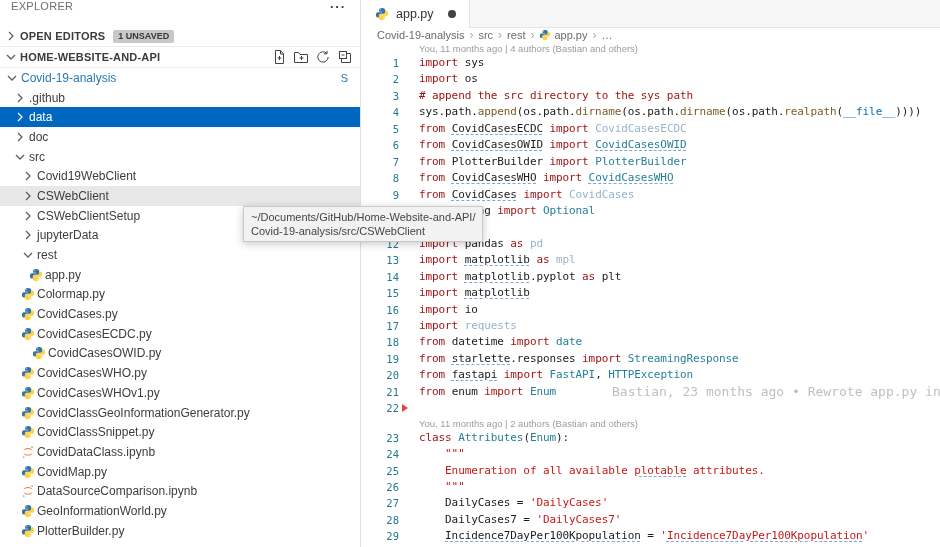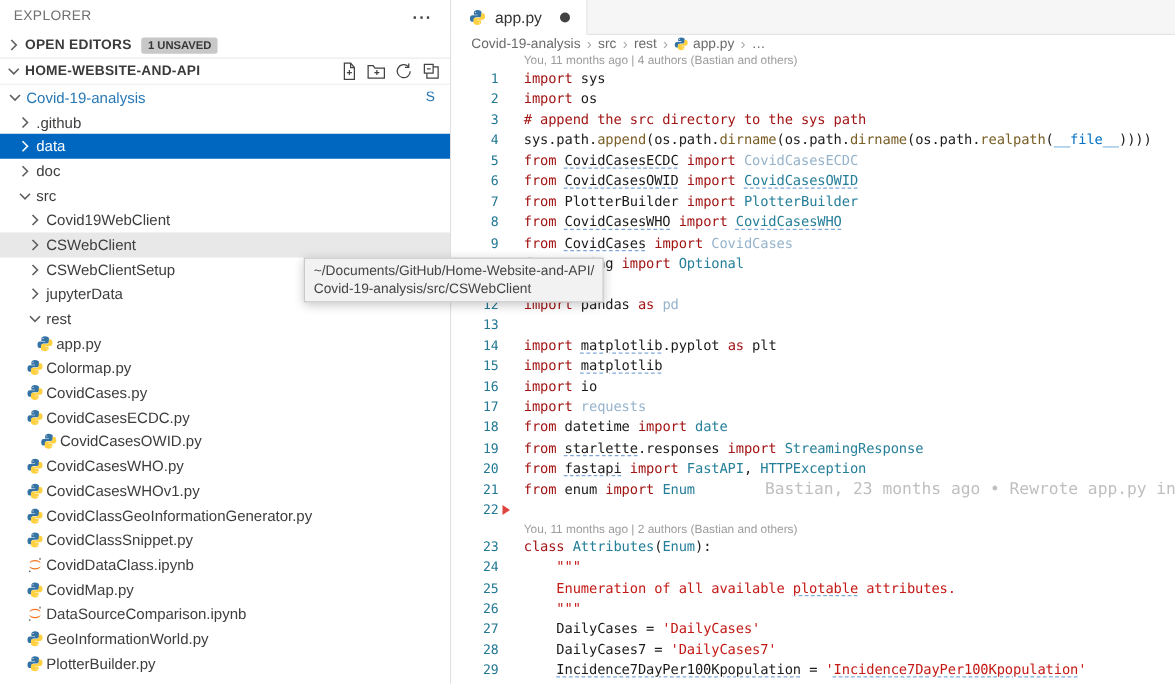--- a/index.html
+++ b/index.html
@@ -1,21 +1,21 @@
 <!DOCTYPE html>
 <html style="--selection: #0067C0; --accent: #2878B5; --keyword: #A31515; --comment: #A31515; --string: #C41A16; --type: #267F99; --builtin: #0070C1; --dim: #96B3CC; --func: #795E26; --marker: #E0443E; --lineNumber: #237893;"><head>
 <meta charset="utf-8">
 <style>
 *{margin:0;padding:0;box-sizing:border-box}
 html,body{width:940px;height:547px;overflow:hidden}
 body{font-family:"Liberation Sans",sans-serif;background:#fff;color:#333;position:relative}
 .app{display:flex;width:940px;height:547px}
 
 .sidebar{width:361px;min-width:361px;background:#fff;border-right:1px solid #E0E0E0;overflow:hidden}
-.sb-title{height:26px;display:flex;align-items:center;justify-content:space-between;padding:0 14px 0 11px}
+.sb-title{height:26px;display:flex;align-items:flex-start;justify-content:space-between;padding:0 14px 0 11px}
 .sb-title-label{font-size:11px;color:#6E6E6E;letter-spacing:.3px}
 .more-icon{font-size:13px;font-weight:700;color:#3B3B3B;letter-spacing:1px;line-height:1;cursor:pointer}
 .sb-row{height:21px;display:flex;align-items:center;padding-left:3px}
 .open-editors{border-bottom:1px solid #ECECEC}
 .sb-row-label{font-size:11px;font-weight:700;color:#3B3B3B;letter-spacing:.2px;margin-left:1px}
 .unsaved-badge{margin-left:8px;background:#C8C8C8;color:#383838;font-size:9px;font-weight:700;padding:1px 5px 2px;border-radius:2px}
 .section-header{border-bottom:1px solid #F0F0F0}
 .section-actions{margin-left:auto;margin-right:6px;display:flex;gap:4px}
 .action{width:18px;height:18px;display:flex;align-items:center;justify-content:center;cursor:pointer}
 .twistie{width:16px;height:16px;display:flex;align-items:center;justify-content:center;color:#5F5F5F;flex-shrink:0}
@@ -430,20 +430,21 @@
         <div class="code-row">
           <span class="gutter">11</span>
           <span class="line-content"><span class="tk-k">import </span><span class="tk-p">re</span></span>
         </div>
         <div class="code-row">
           <span class="gutter">12</span>
           <span class="line-content"><span class="tk-k">import </span><span class="tk-p">pandas</span><span class="tk-k"> as </span><span class="tk-d">pd</span></span>
         </div>
         <div class="code-row">
           <span class="gutter">13</span>
+          <span class="line-content"><span class="tk-k">import </span><span class="tk-p u">matplotlib</span><span class="tk-k"> as </span><span class="tk-d">mpl</span></span>
         </div>
         <div class="code-row">
           <span class="gutter">14</span>
           <span class="line-content"><span class="tk-k">import </span><span class="tk-p u">matplotlib</span><span class="tk-p">.pyplot</span><span class="tk-k"> as </span><span class="tk-p">plt</span></span>
         </div>
         <div class="code-row">
           <span class="gutter">15</span>
           <span class="line-content"><span class="tk-k">import </span><span class="tk-p u">matplotlib</span></span>
         </div>
         <div class="code-row">

